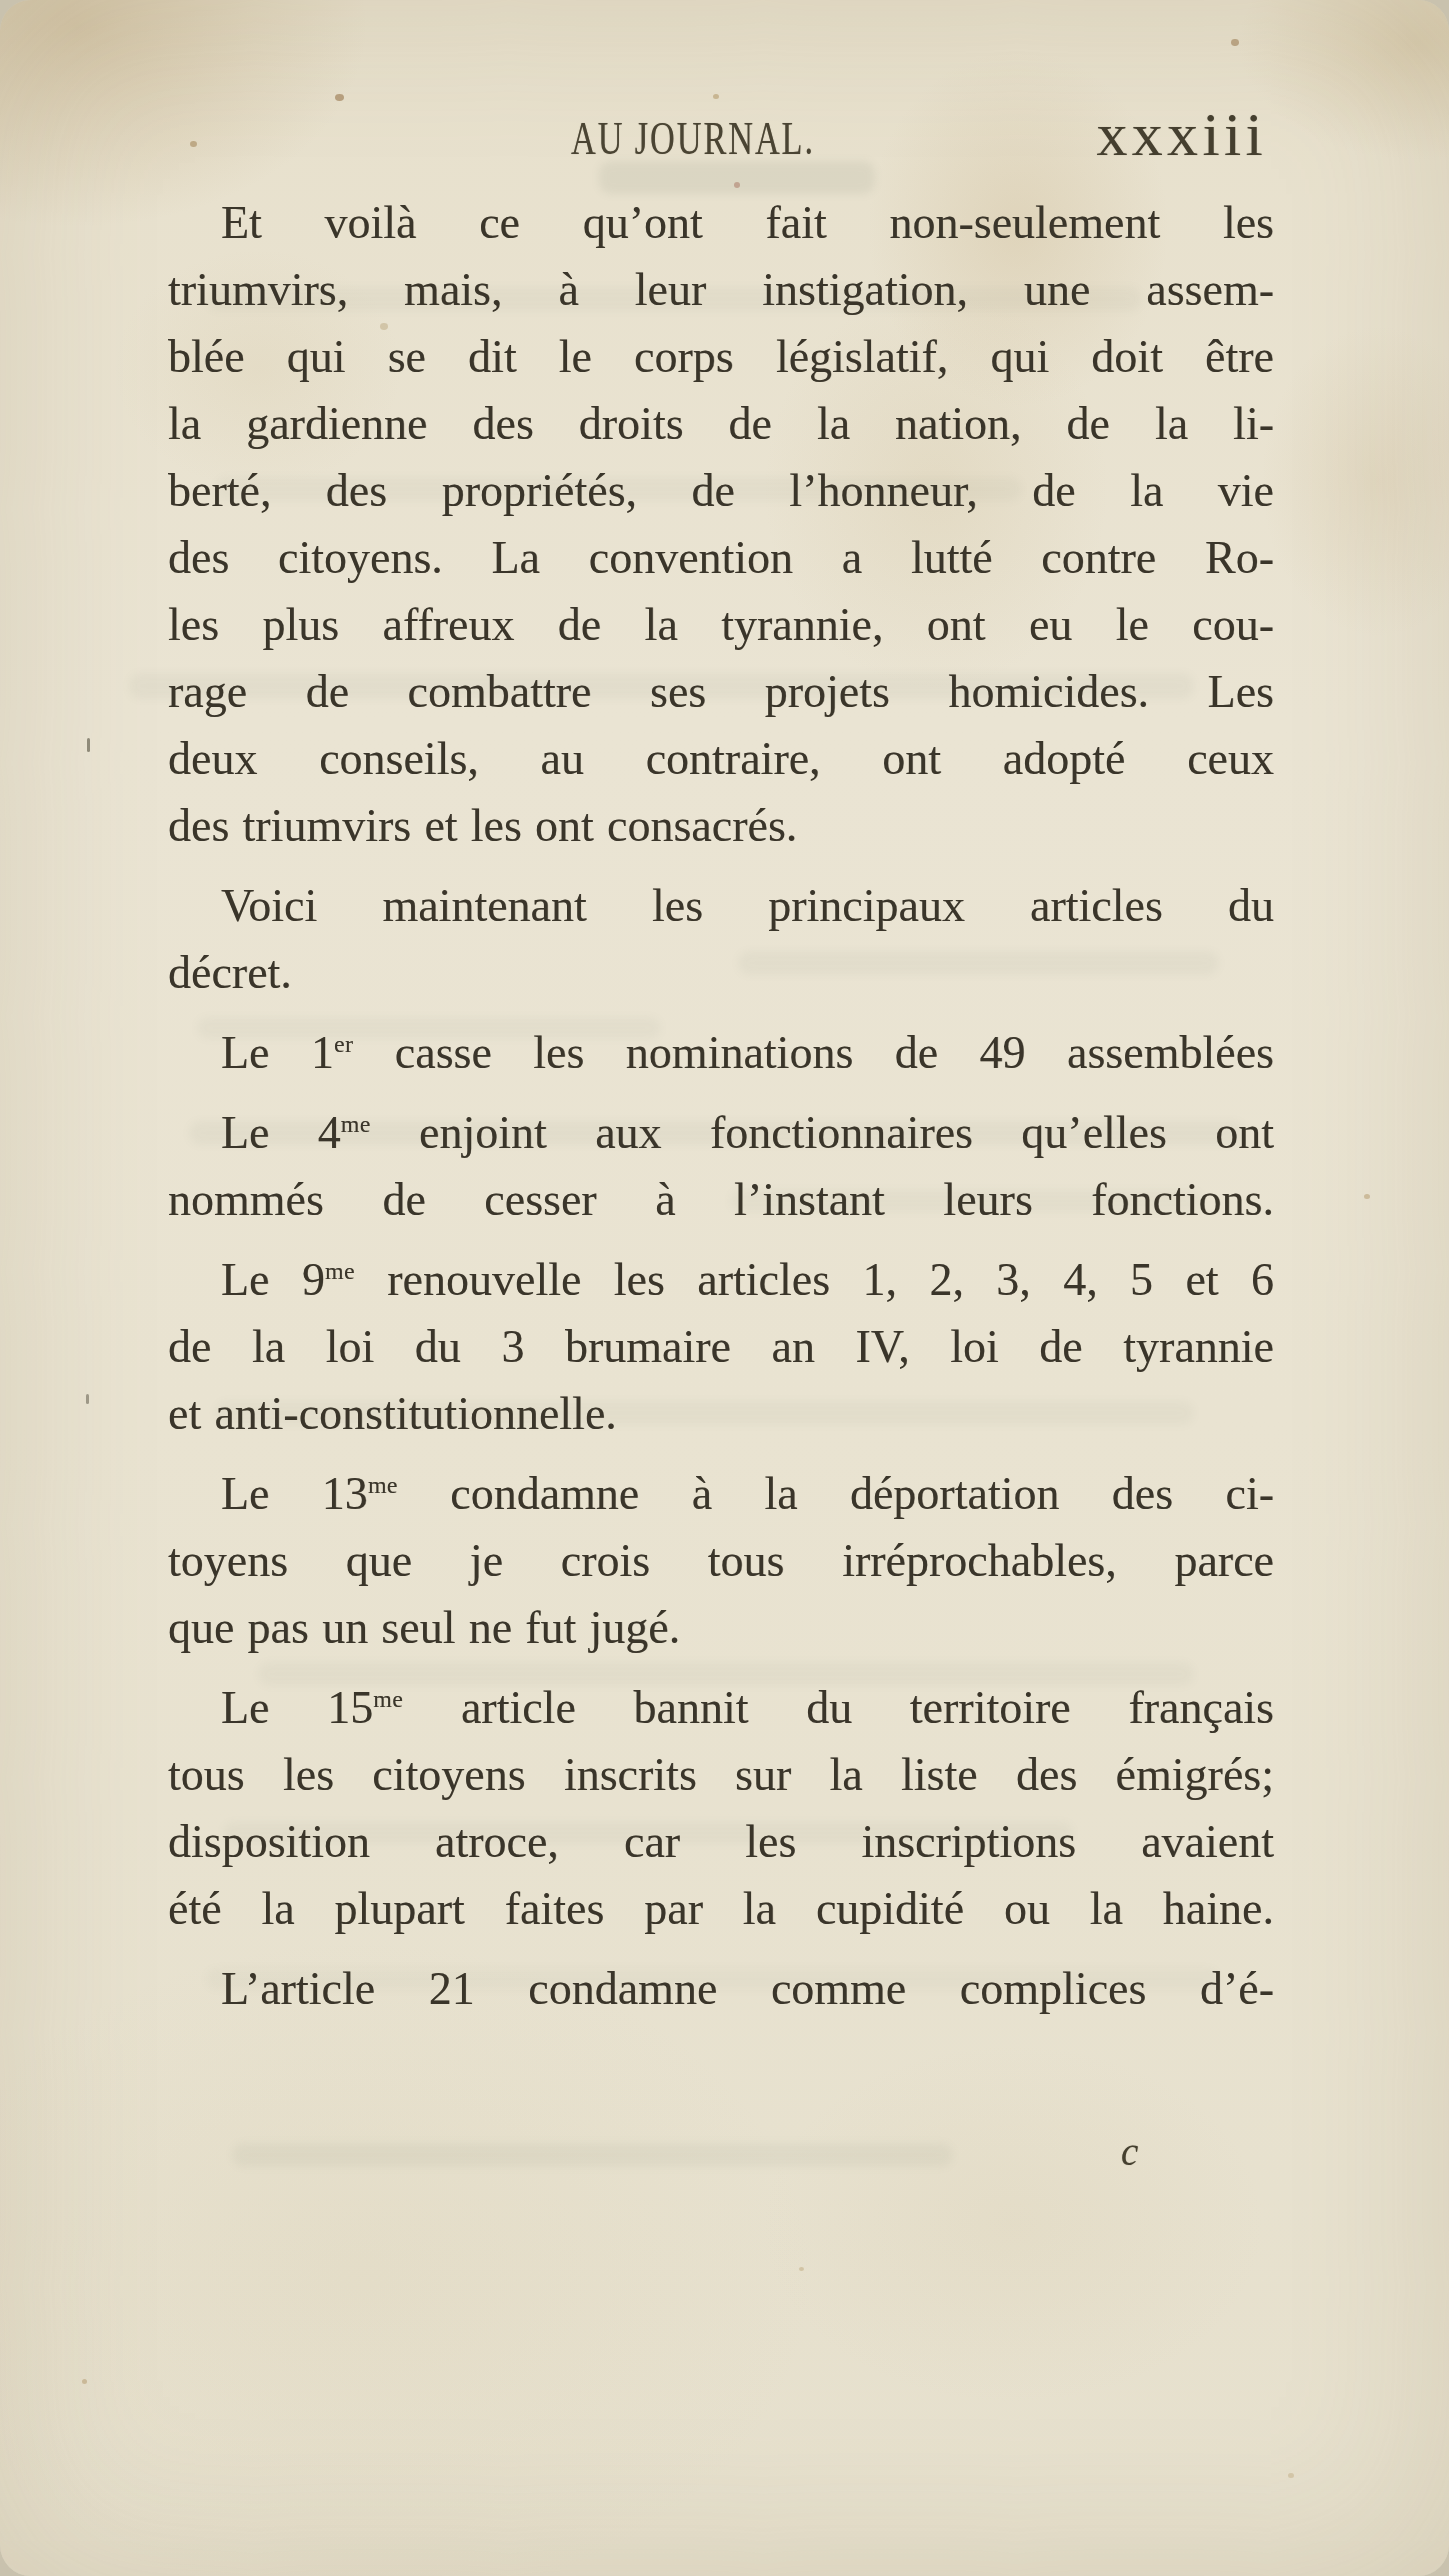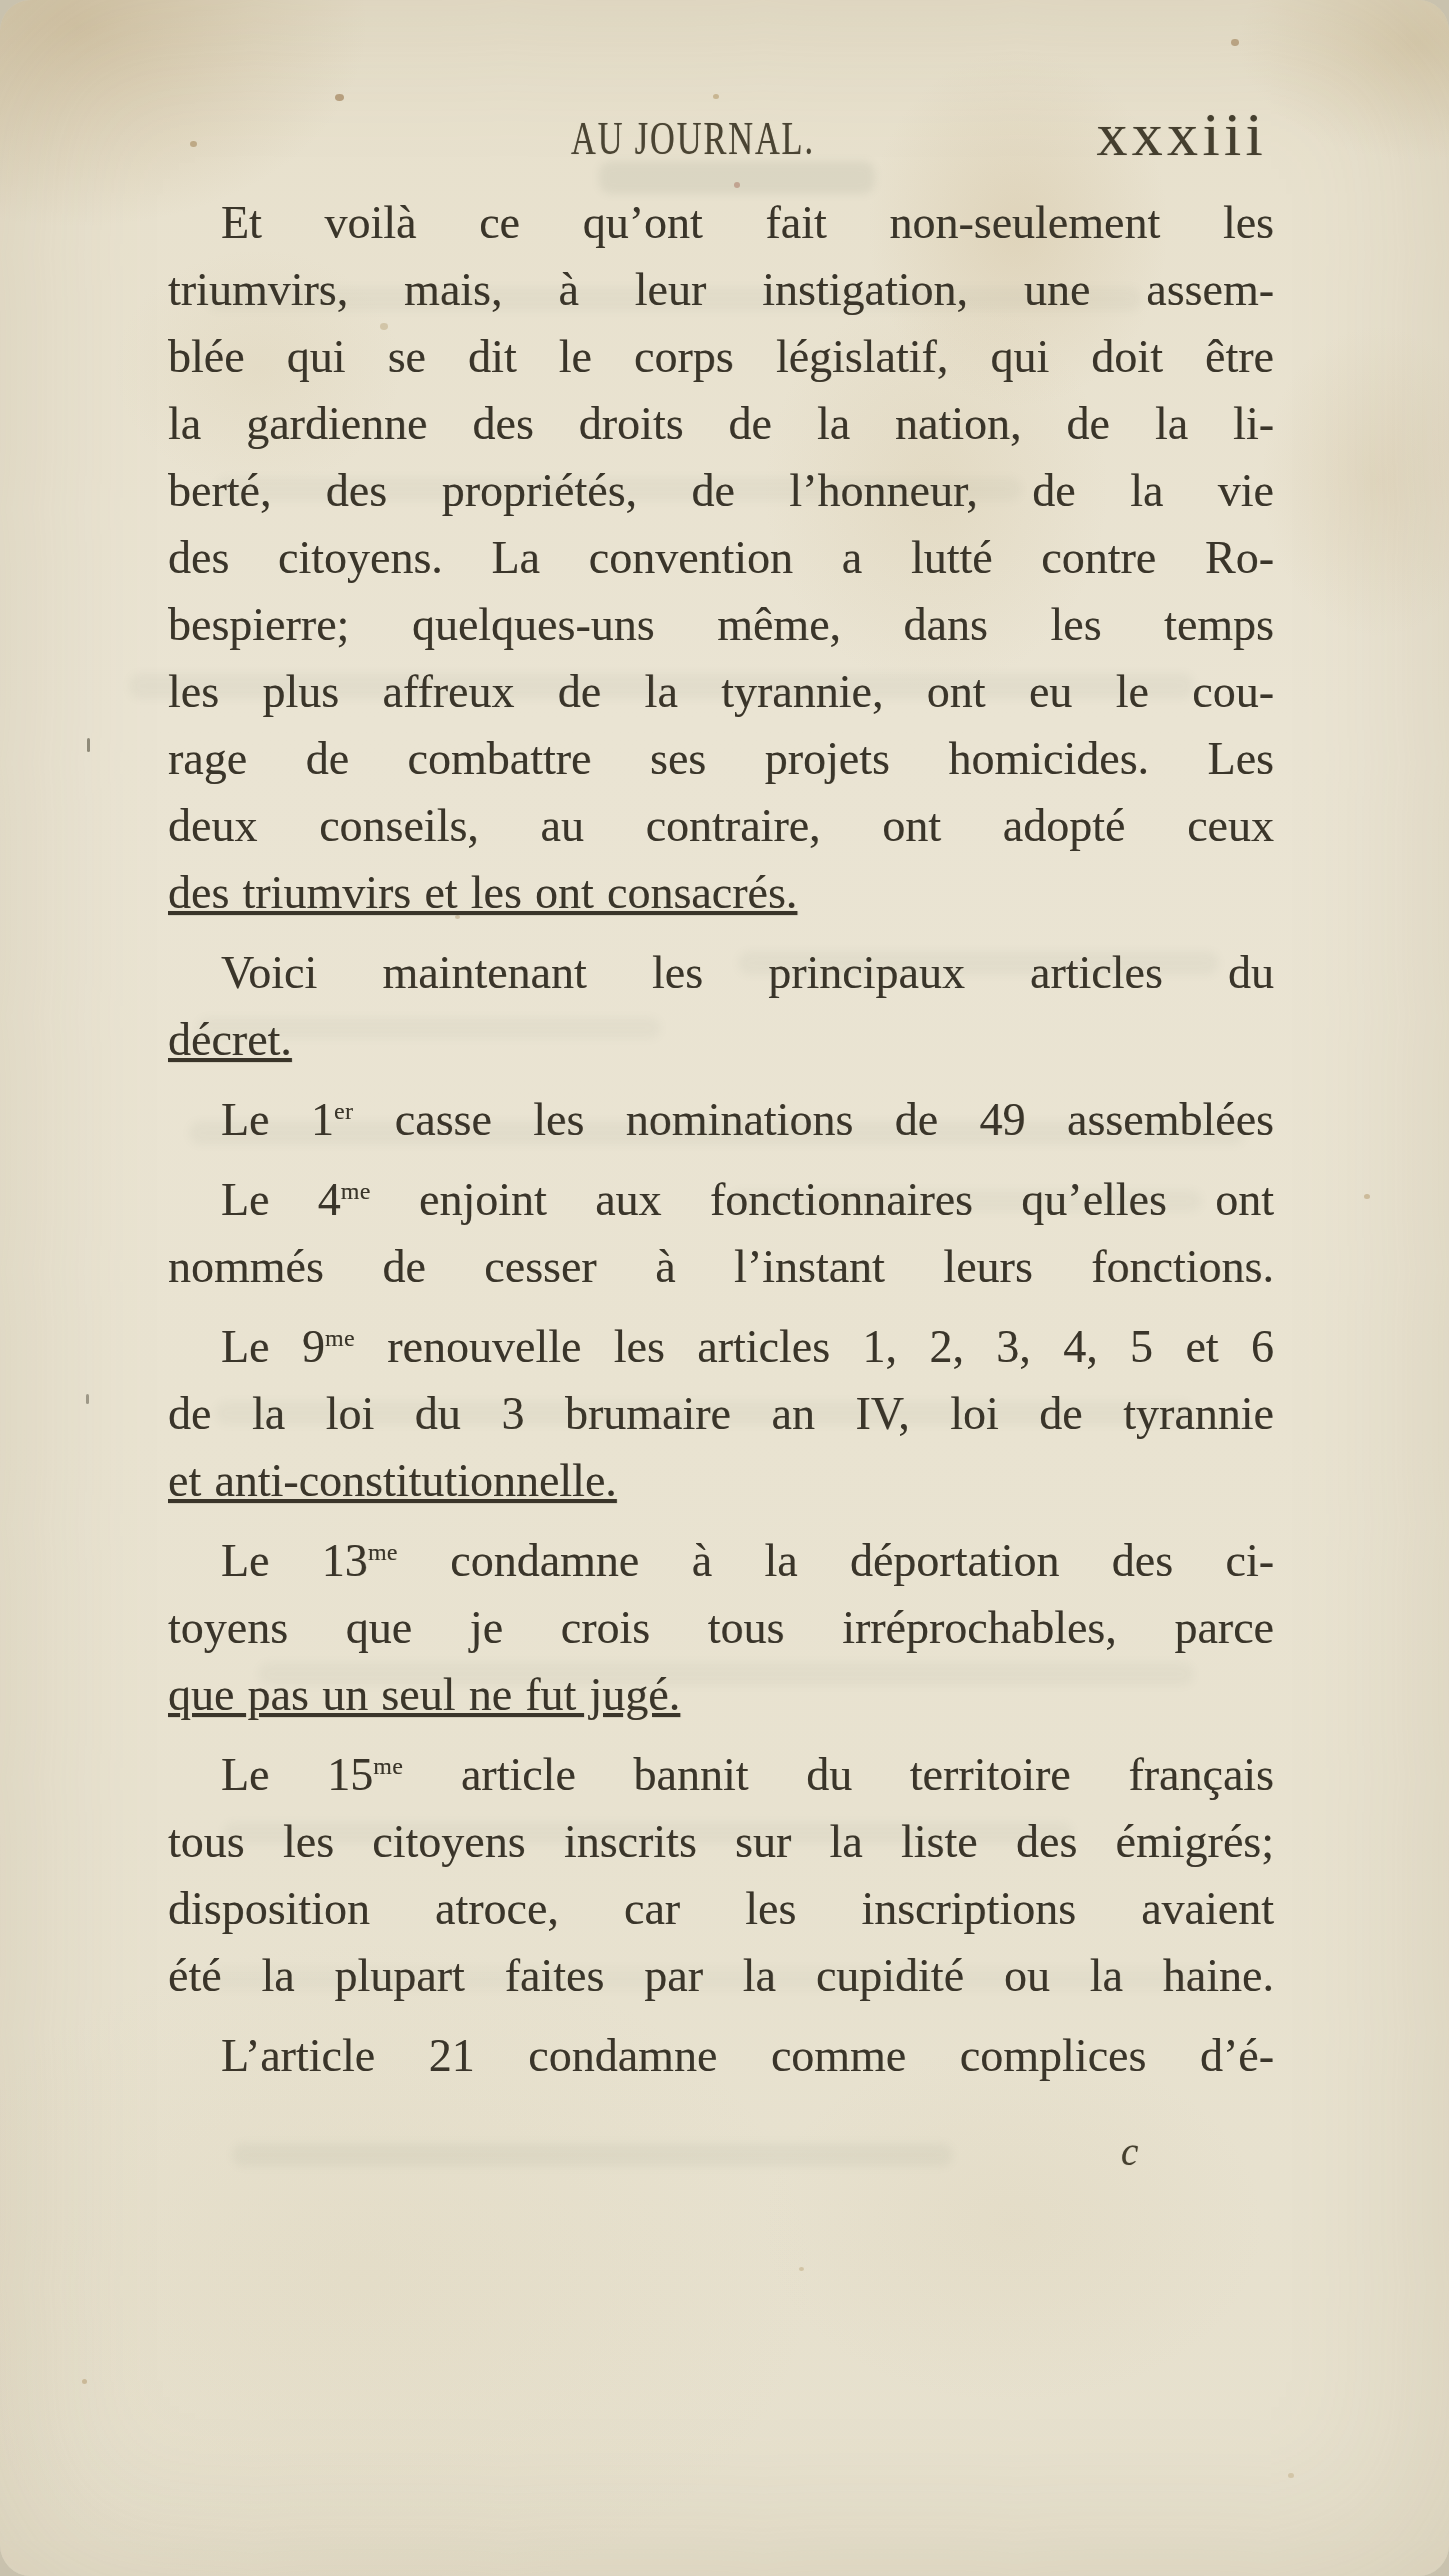--- a/index.html
+++ b/index.html
@@ -37,21 +37,21 @@
   }
   
   .text-block{
     position:absolute; left:168px; top:189px; width:1106px;
     font-size:46px; line-height:67px; color:#3a352a;
     text-shadow:0.3px 0.3px 0.6px rgba(54,49,38,0.38);
     word-spacing:1.7px;
   }
   .para + .para{ margin-top:13px; }
   .line{ text-align:justify; text-align-last:justify; }
-  .line.short{ text-align:center; text-align-last:left;text-decoration:underline; }
+  .line.short{ text-align:center; text-align-last:left; }
   .line.indent{ text-indent:53px; }
   sup.sup{ font-size:0.52em; line-height:0; letter-spacing:0.4px; }
   
   .signature-mark{
     position:absolute; left:1121px; top:2129px;
     font-size:39px; font-style:italic; color:#45402f;
     text-shadow:0 0 0.9px rgba(60,54,40,0.4);
   }
   
   .smudge{
@@ -100,21 +100,20 @@
   <div class="dash" style="left:86px;top:1394px;width:3.4px;height:10.3px;background:#55503f;opacity:0.5;"></div>
 
   <div class="text-block" id="text-block">
       <div class="para">
         <div class="line indent">Et voilà ce qu’ont fait non-seulement les</div>
         <div class="line">triumvirs, mais, à leur instigation, une assem-</div>
         <div class="line">blée qui se dit le corps législatif, qui doit être</div>
         <div class="line">la gardienne des droits de la nation, de la li-</div>
         <div class="line">berté, des propriétés, de l’honneur, de la vie</div>
         <div class="line">des citoyens. La convention a lutté contre Ro-</div>
-        <div class="line">bespierre; quelques-uns même, dans les temps</div>
         <div class="line">les plus affreux de la tyrannie, ont eu le cou-</div>
         <div class="line">rage de combattre ses projets homicides. Les</div>
         <div class="line">deux conseils, au contraire, ont adopté ceux</div>
         <div class="line short">des triumvirs et les ont consacrés.</div>
       </div>
       <div class="para">
         <div class="line indent">Voici maintenant les principaux articles du</div>
         <div class="line short">décret.</div>
       </div>
       <div class="para">

